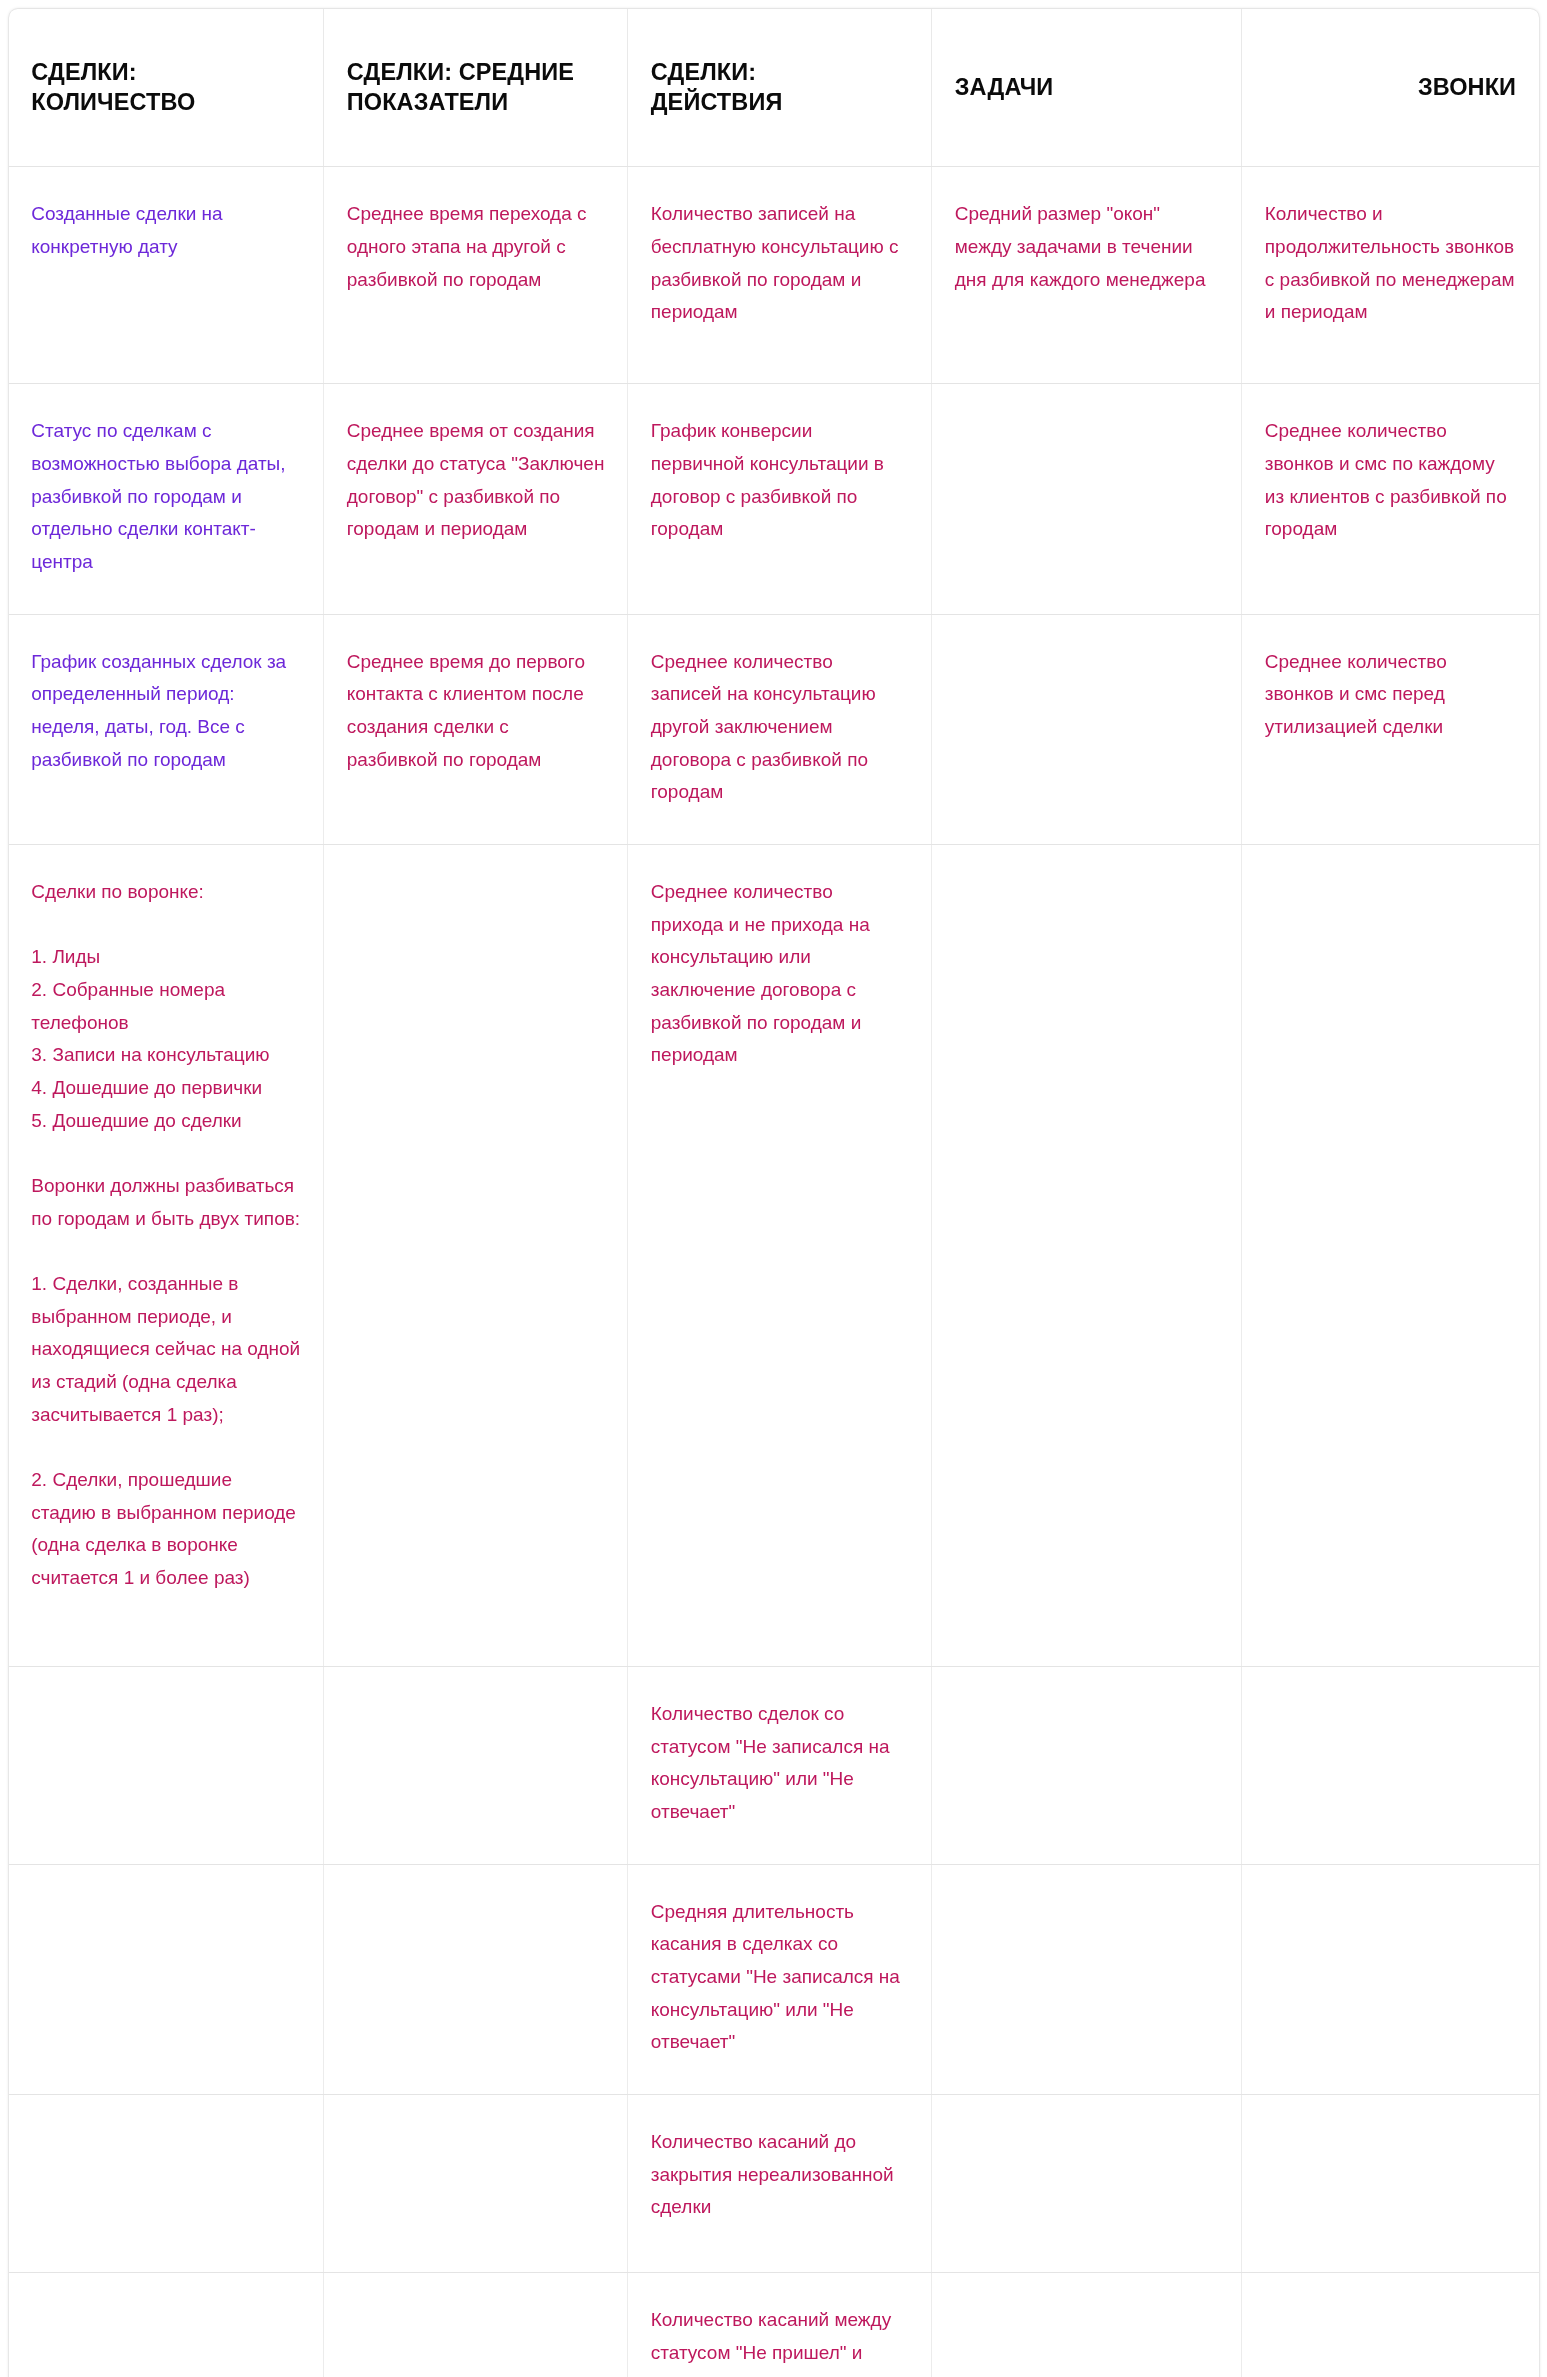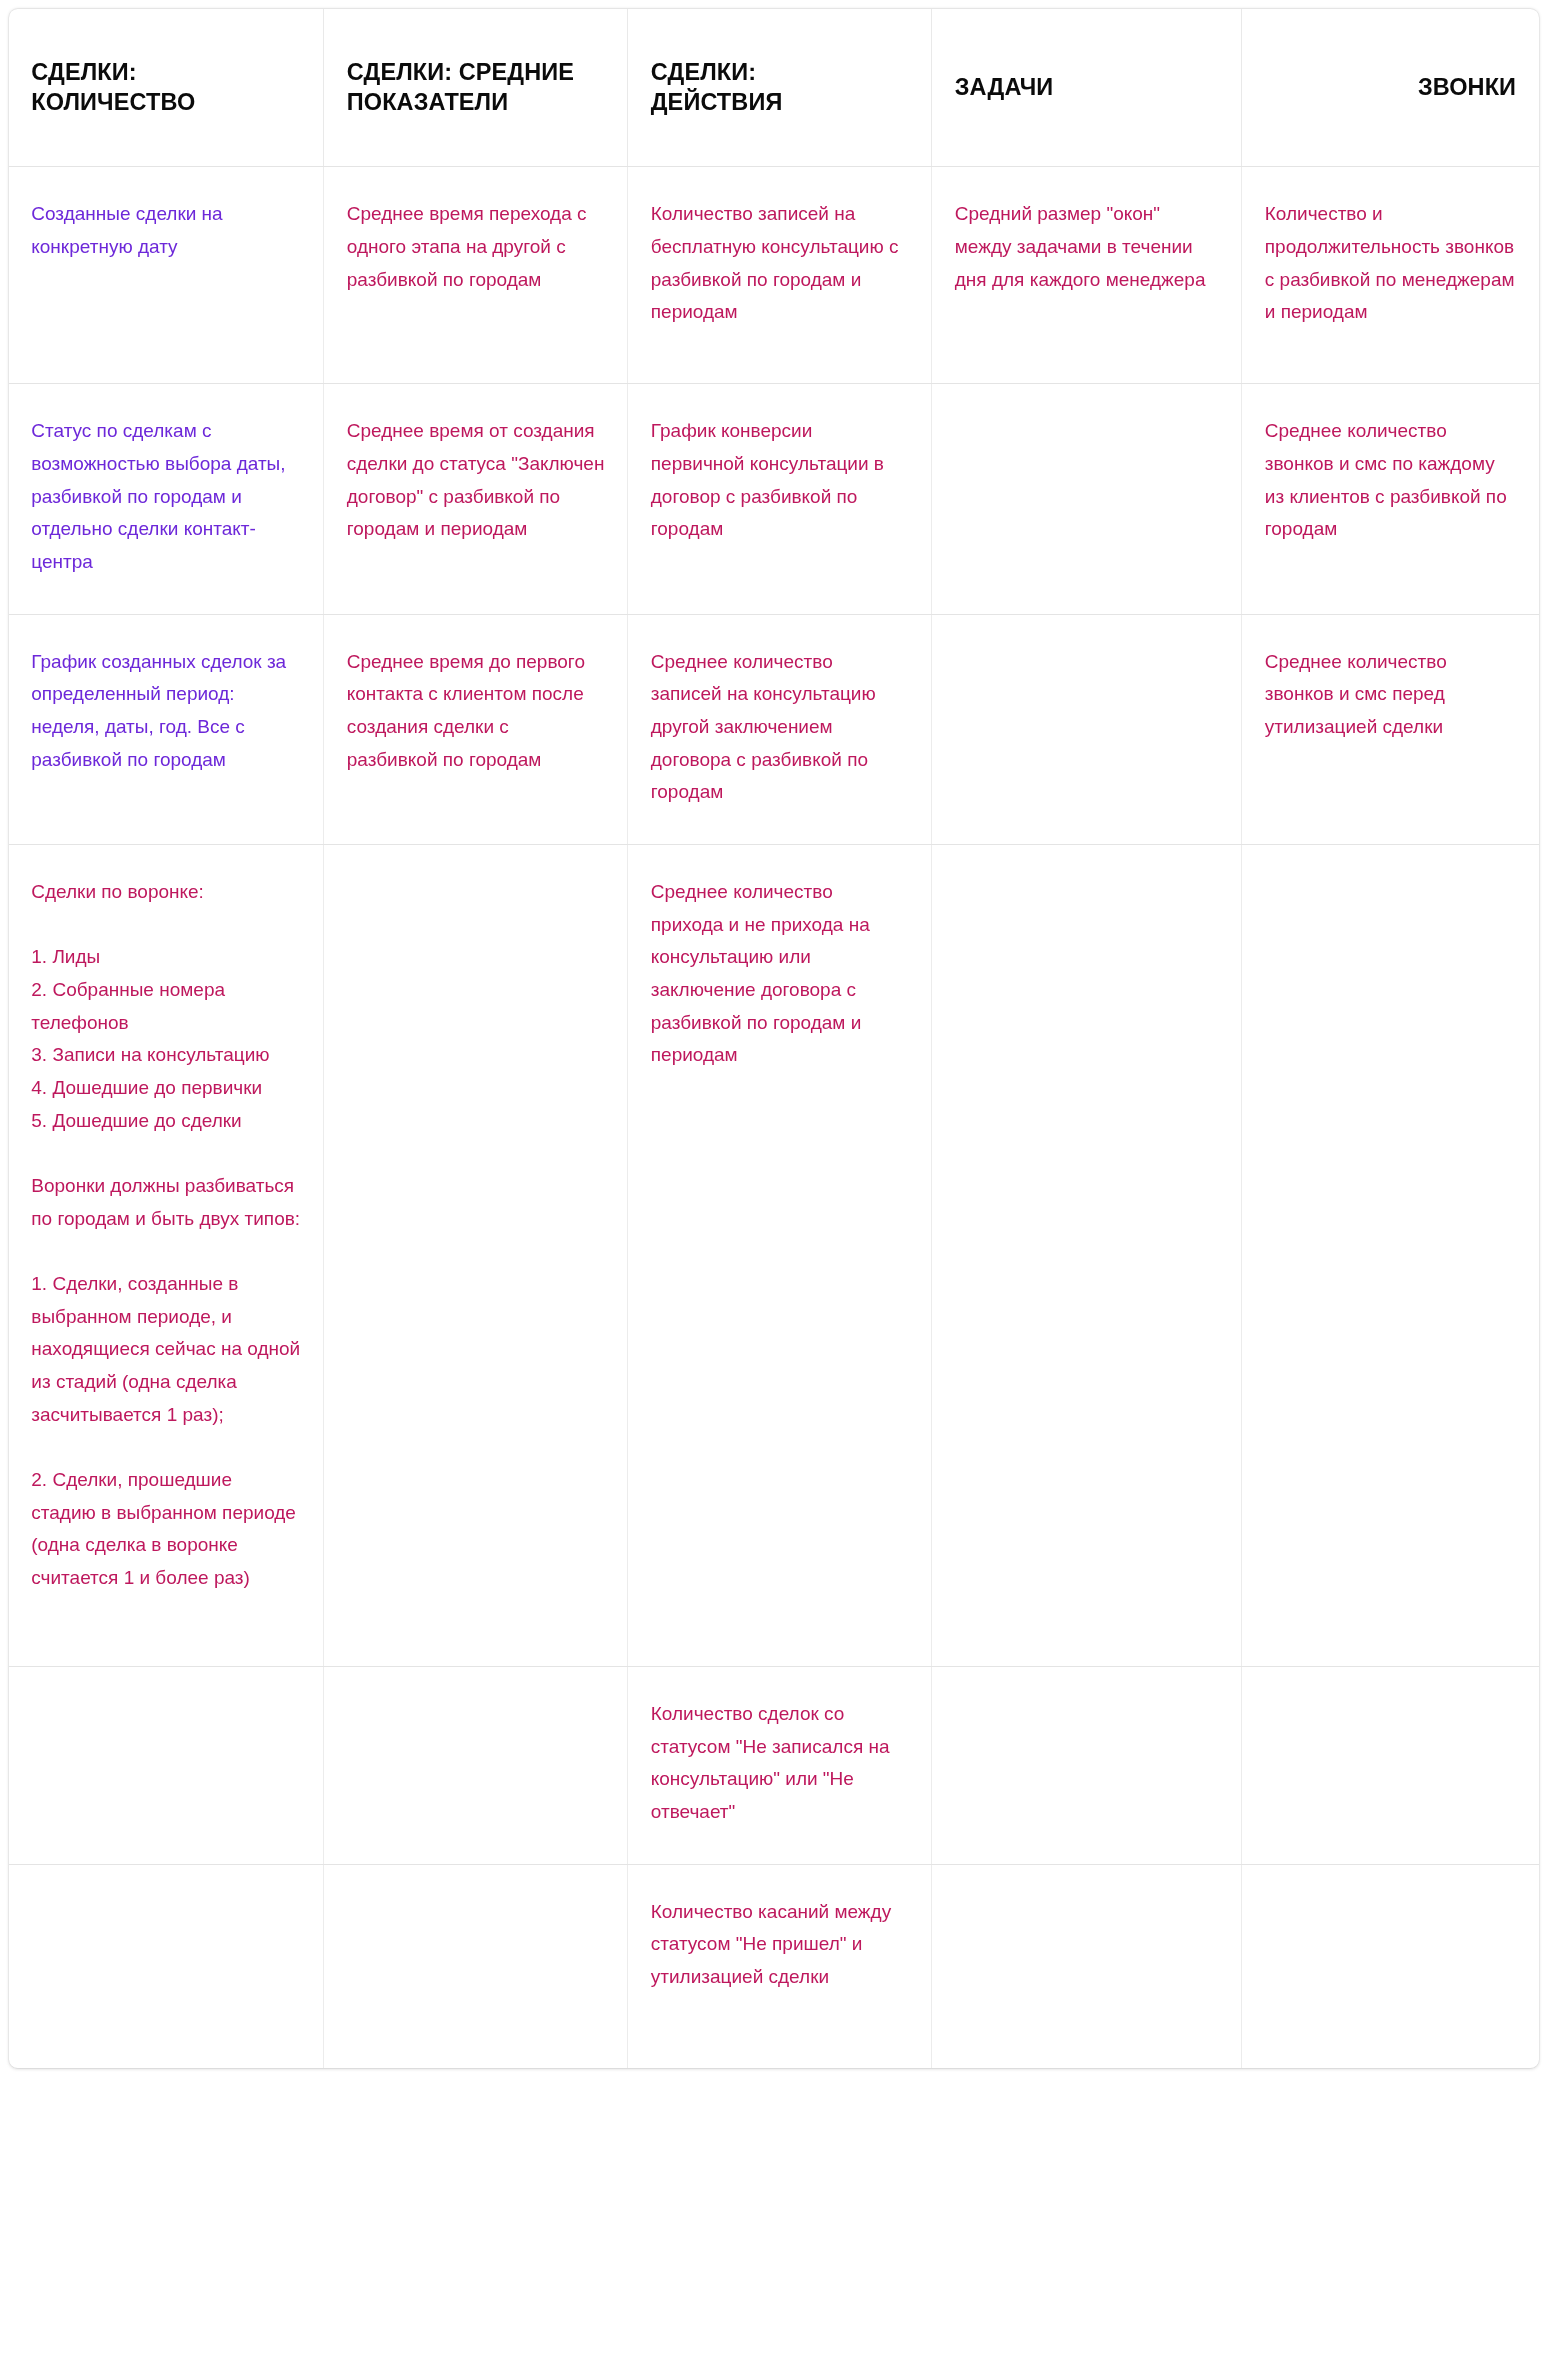--- a/index.html
+++ b/index.html
@@ -154,21 +154,35 @@
       </tr>
 
       <tr class="r5">
         <td class="empty"></td>
         <td class="empty"></td>
         <td>Количество сделок со статусом "Не записался на консультацию" или "Не отвечает"</td>
         <td class="empty"></td>
         <td class="empty"></td>
       </tr>
 
+      <tr class="r6">
+        <td class="empty"></td>
+        <td class="empty"></td>
+        <td>Средняя длительность касания в сделках со статусами "Не записался на консультацию" или "Не отвечает"</td>
+        <td class="empty"></td>
+        <td class="empty"></td>
+      </tr>
 
+      <tr class="r7">
+        <td class="empty"></td>
+        <td class="empty"></td>
+        <td>Количество касаний до закрытия нереализованной сделки</td>
+        <td class="empty"></td>
+        <td class="empty"></td>
+      </tr>
 
       <tr class="r8">
         <td class="empty"></td>
         <td class="empty"></td>
         <td>Количество касаний между статусом "Не пришел" и утилизацией сделки</td>
         <td class="empty"></td>
         <td class="empty"></td>
       </tr>
 
     </tbody>

